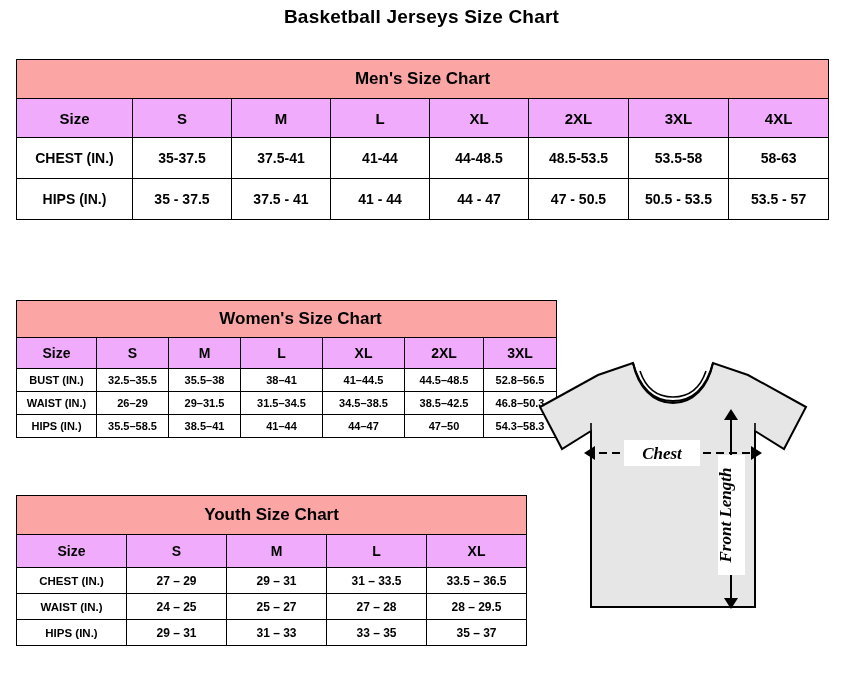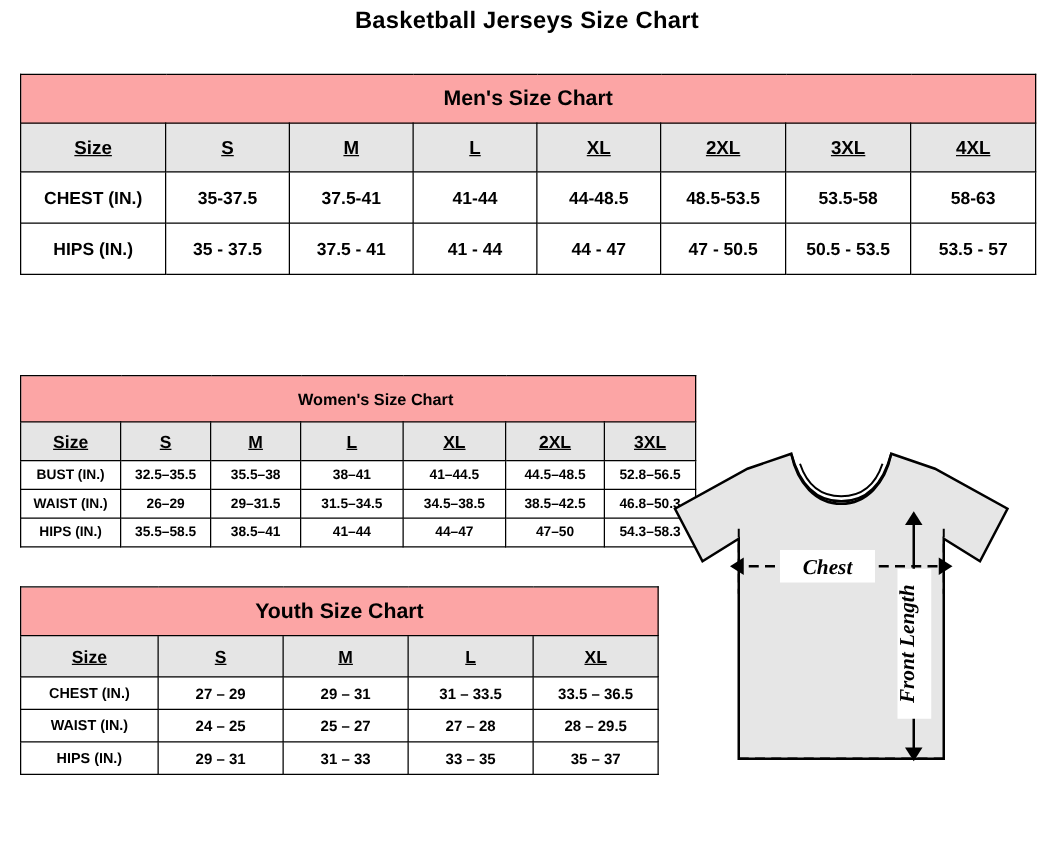--- a/index.html
+++ b/index.html
@@ -37,23 +37,22 @@
     vertical-align: middle;
     font-weight: bold;
     padding: 0;
   }
   .hdrband {
     background: #fca5a5;
     font-size: 16px;
     font-weight: bold;
   }
   .colhdr {
-    background: #e5e5e5;
-    font-weight: bold;
-    text-decoration: underline;
+    background: #f0abfc;
+    font-weight: bold;
   }
 
   
   #mens-wrap {
     position: absolute;
     left: 16px;
     top: 59px;
     width: 812px;
   }
   #mens-wrap table { width: 812px; }
@@ -64,29 +63,29 @@
 
   
   #womens-wrap {
     position: absolute;
     left: 16px;
     top: 300px;
     width: 540px;
   }
   #womens-wrap table { width: 540px; }
   #womens-wrap td { height: 22px; font-size: 11px; }
-  #womens-wrap td.hdrband { height: 36px; font-size: 13px; padding-left: 28px; }
+  #womens-wrap td.hdrband { height: 36px; font-size: 17px; padding-left: 28px; }
   #womens-wrap tr.colhdr-row td { height: 30px; font-size: 14px; }
   #womens-wrap td.rowlbl { font-size: 11px; }
 
   
   #youth-wrap {
     position: absolute;
     left: 16px;
-    top: 469px;
+    top: 495px;
     width: 510px;
   }
   #youth-wrap table { width: 510px; }
   #youth-wrap td { height: 25px; font-size: 12px; }
   #youth-wrap td.hdrband { height: 38px; font-size: 17px; }
   #youth-wrap tr.colhdr-row td { height: 32px; font-size: 14px; }
   #youth-wrap td.rowlbl { font-size: 11.5px; }
 
   
   #shirt-diagram {

